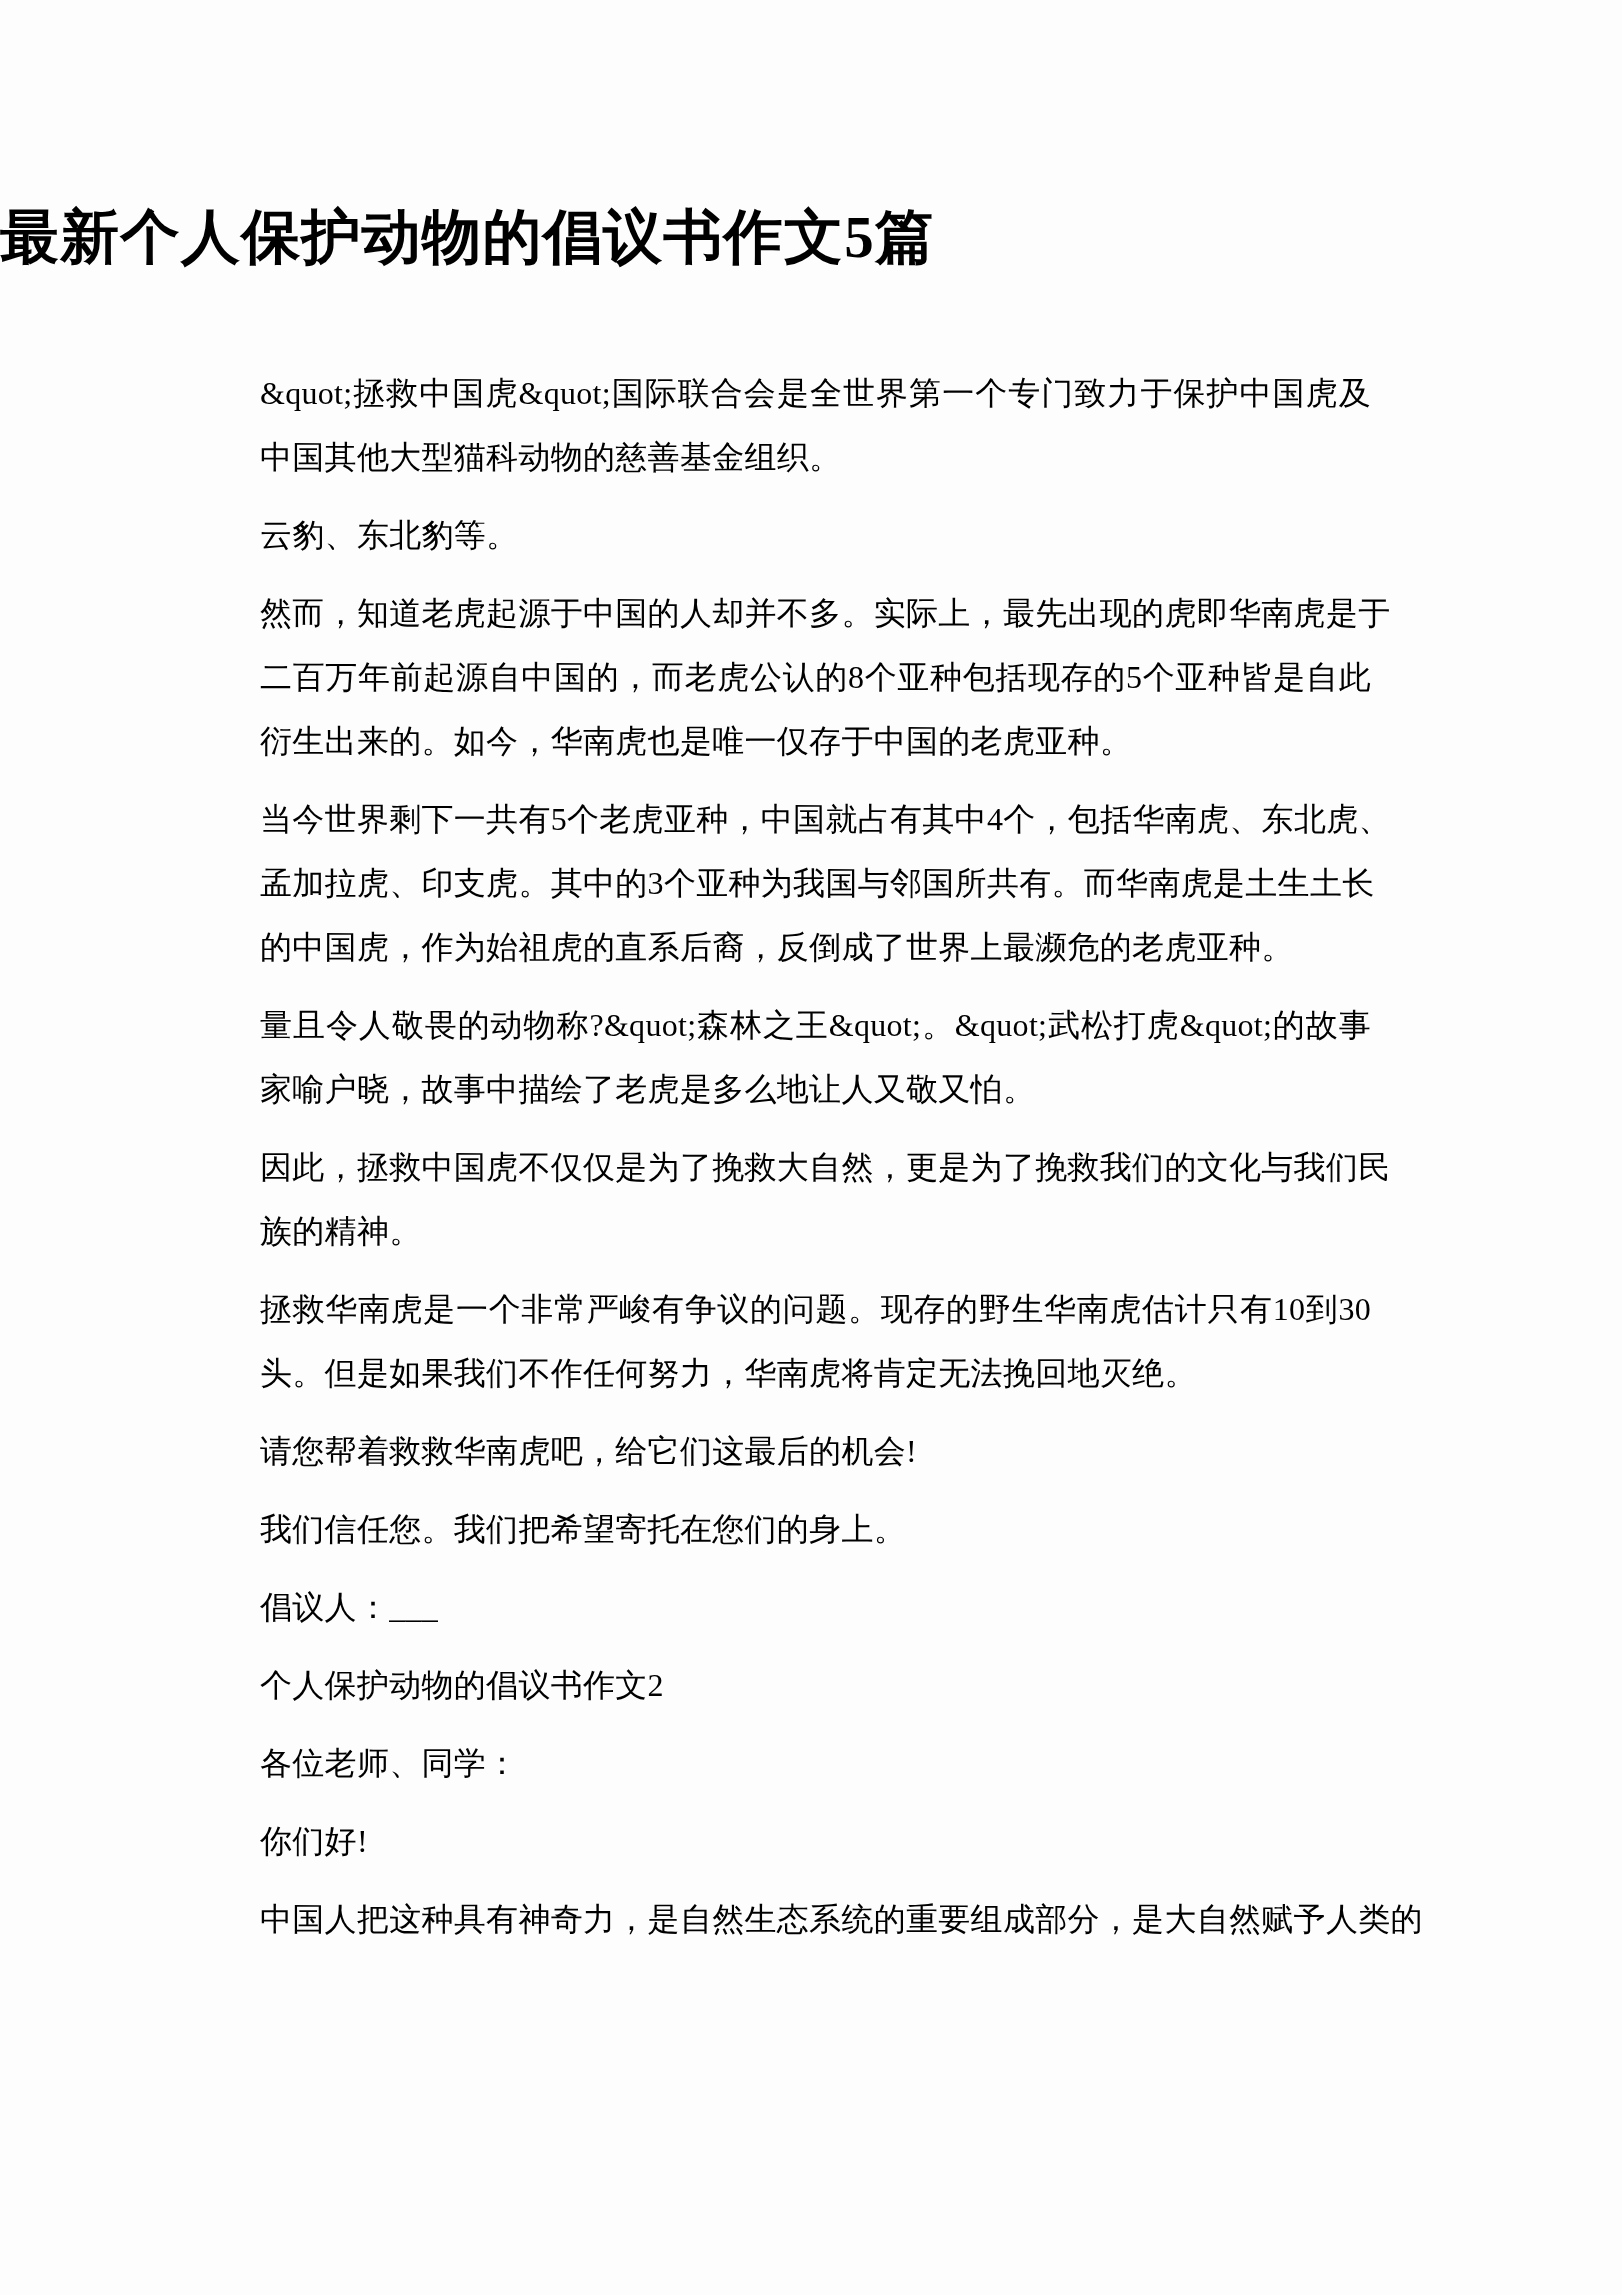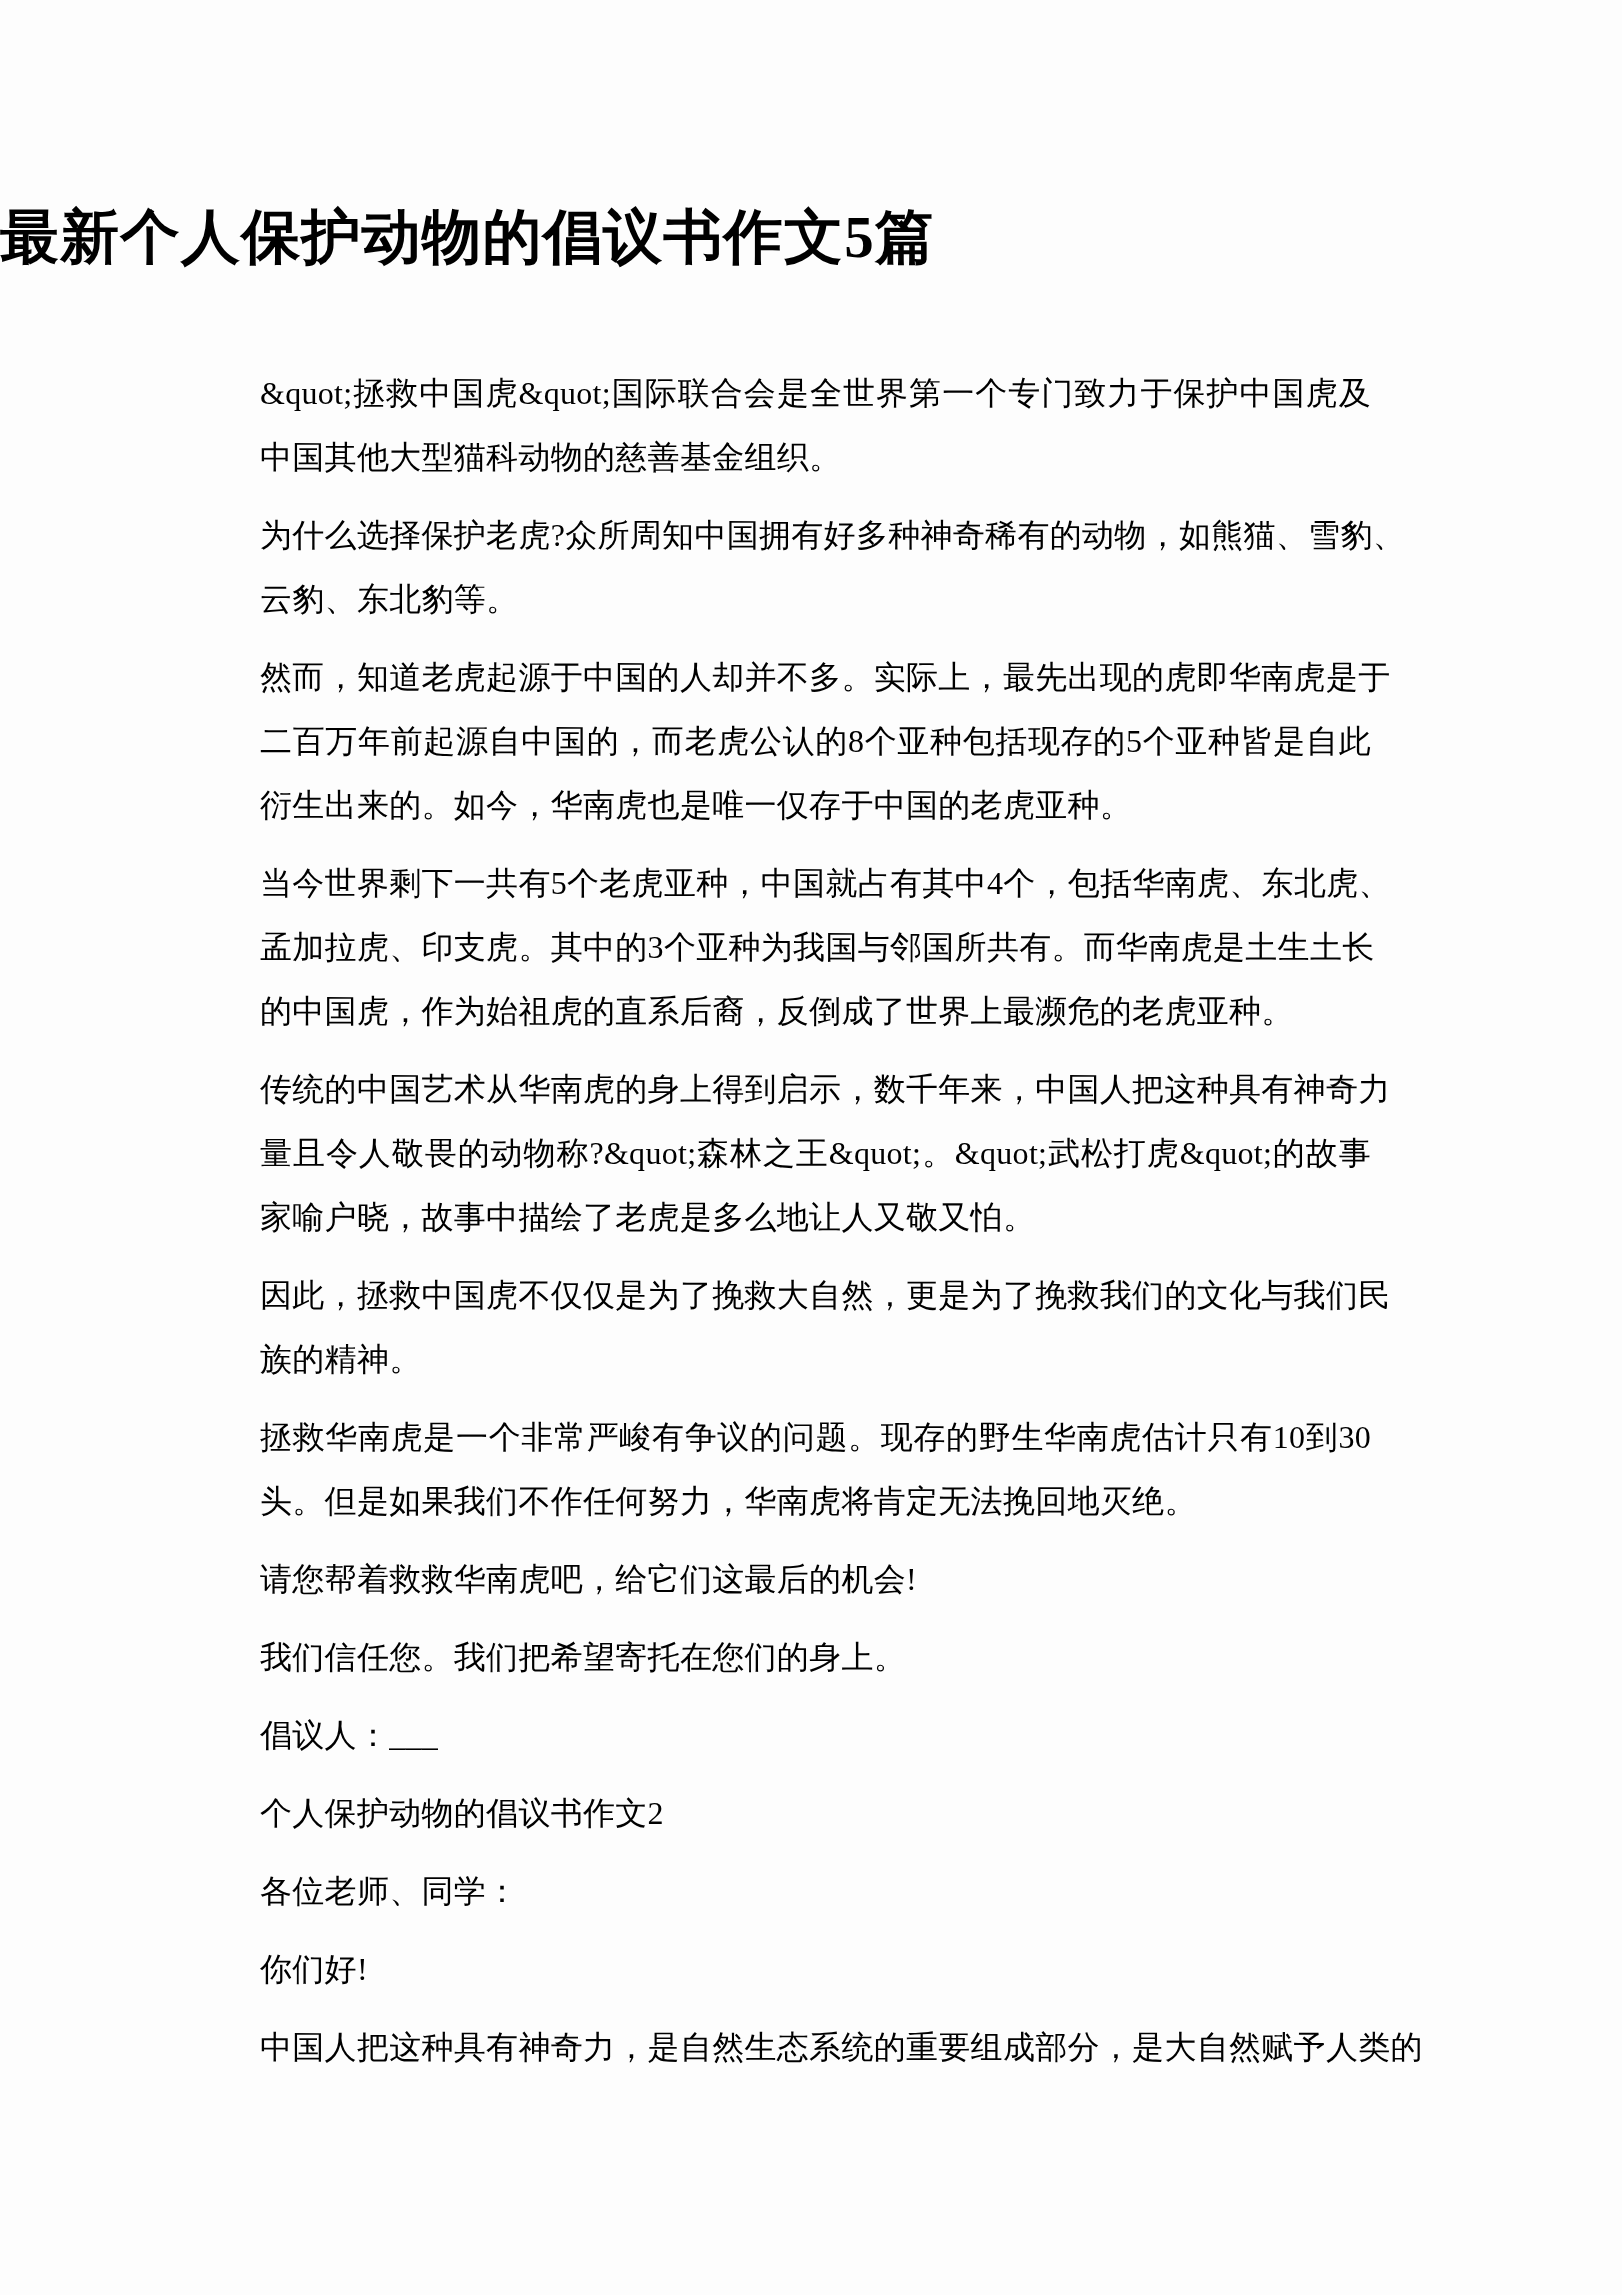--- a/index.html
+++ b/index.html
@@ -67,38 +67,36 @@
   <h1 class="title">最新个人保护动物的倡议书作文5篇</h1>
 
   <div class="body">
 
     <p class="para">
       <span class="line">&amp;quot;拯救中国虎&amp;quot;国际联合会是全世界第一个专门致力于保护中国虎及</span>
       <span class="line short">中国其他大型猫科动物的慈善基金组织。</span>
     </p>
 
     <p class="para">
-      <span class="line">为什么选择保护老虎?众所周知中国拥有好多种神奇稀有的动物，如熊猫、雪豹、</span>
       <span class="line short">云豹、东北豹等。</span>
     </p>
 
     <p class="para">
       <span class="line">然而，知道老虎起源于中国的人却并不多。实际上，最先出现的虎即华南虎是于</span>
       <span class="line">二百万年前起源自中国的，而老虎公认的8个亚种包括现存的5个亚种皆是自此</span>
       <span class="line short">衍生出来的。如今，华南虎也是唯一仅存于中国的老虎亚种。</span>
     </p>
 
     <p class="para">
       <span class="line">当今世界剩下一共有5个老虎亚种，中国就占有其中4个，包括华南虎、东北虎、</span>
       <span class="line">孟加拉虎、印支虎。其中的3个亚种为我国与邻国所共有。而华南虎是土生土长</span>
       <span class="line short">的中国虎，作为始祖虎的直系后裔，反倒成了世界上最濒危的老虎亚种。</span>
     </p>
 
     <p class="para">
-      <span class="line">传统的中国艺术从华南虎的身上得到启示，数千年来，中国人把这种具有神奇力</span>
       <span class="line">量且令人敬畏的动物称?&amp;quot;森林之王&amp;quot;。&amp;quot;武松打虎&amp;quot;的故事</span>
       <span class="line short">家喻户晓，故事中描绘了老虎是多么地让人又敬又怕。</span>
     </p>
 
     <p class="para">
       <span class="line">因此，拯救中国虎不仅仅是为了挽救大自然，更是为了挽救我们的文化与我们民</span>
       <span class="line short">族的精神。</span>
     </p>
 
     <p class="para">

